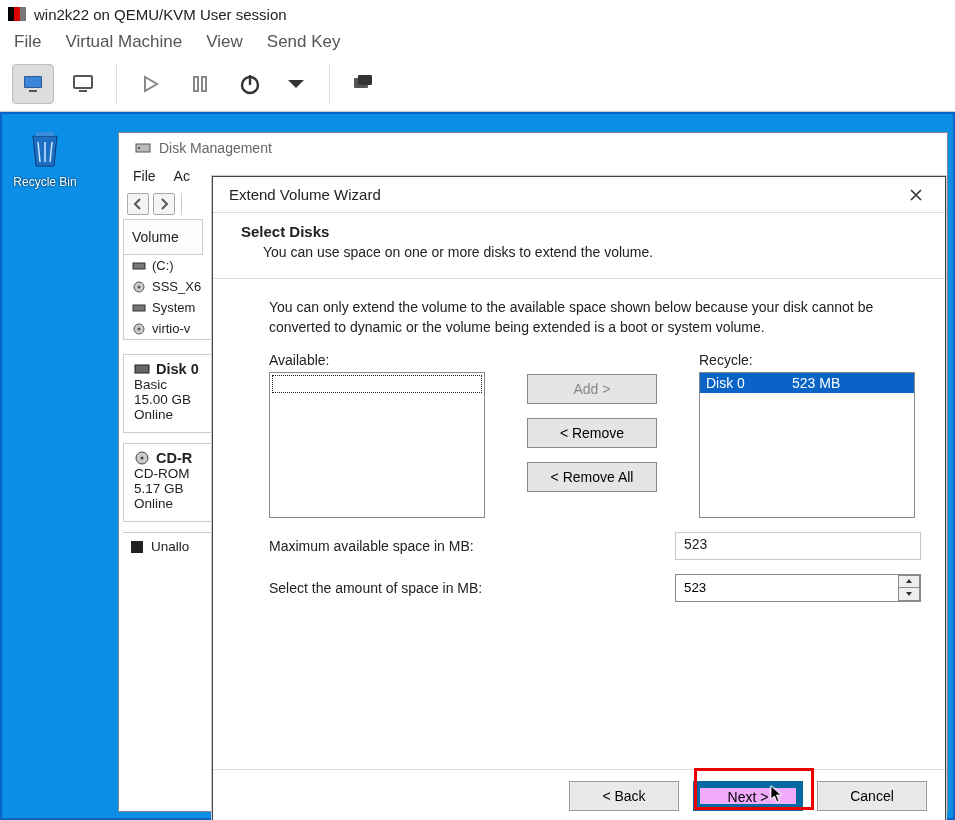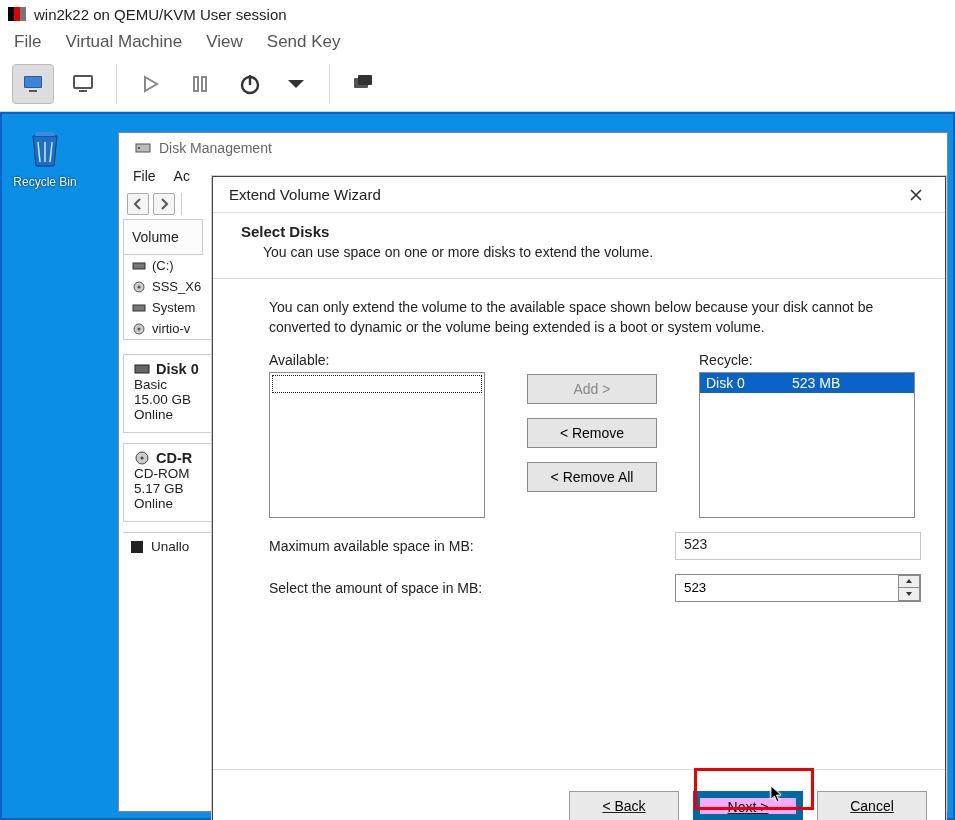--- a/index.html
+++ b/index.html
@@ -76,21 +76,21 @@
   .field-row { display:flex; align-items:center; margin-top:14px; }
   .field-row .flabel { flex:0 0 406px; }
   .ro-box { flex:1; height:28px; border:1px solid #c7c7c7; background:#fff; padding:3px 8px; }
   .spin-wrap { flex:1; position:relative; }
   .spin { width:100%; height:28px; border:1px solid #8a8a8a; padding:3px 28px 3px 8px; }
   .spin-btns { position:absolute; right:1px; top:1px; width:22px; height:26px; display:flex; flex-direction:column; }
   .spin-btns div { flex:1; border:1px solid #8a8a8a; background:#efefef; display:flex; align-items:center; justify-content:center; border-top:none;}
   .spin-btns div:first-child{border-top:1px solid #8a8a8a;}
   .spin-btns svg{width:8px;height:8px;}
 
-  .wiz-footer { position:absolute; left:0; right:0; bottom:0; height:52px; border-top:1px solid #ddd; display:flex; align-items:flex-end; justify-content:flex-end; gap:14px; padding:0 18px;text-decoration:underline; }
+  .wiz-footer { position:absolute; left:0; right:0; bottom:0; height:52px; border-top:1px solid #ddd; display:flex; align-items:center; justify-content:flex-end; gap:14px; padding:0 18px; }
   .wiz-footer button { width:110px; height:30px; border:1px solid #9a9a9a; background:#e9e9e9; font-size:14px; }
   .wiz-footer button.primary { background:#f0abfc; border:7px solid #0369a1; }
   .highlight-box { position:absolute; border:3px solid #e00; pointer-events:none; }
   .hl-next { left:694px; top:768px; width:120px; height:42px; } 
 
   
   .pointer { position:absolute; left:770px; top:785px; width:14px; height:18px; pointer-events:none; z-index:50; }
   .pointer svg{width:14px;height:18px; filter:drop-shadow(0 0 1px #fff);}
 </style>
 </head>

